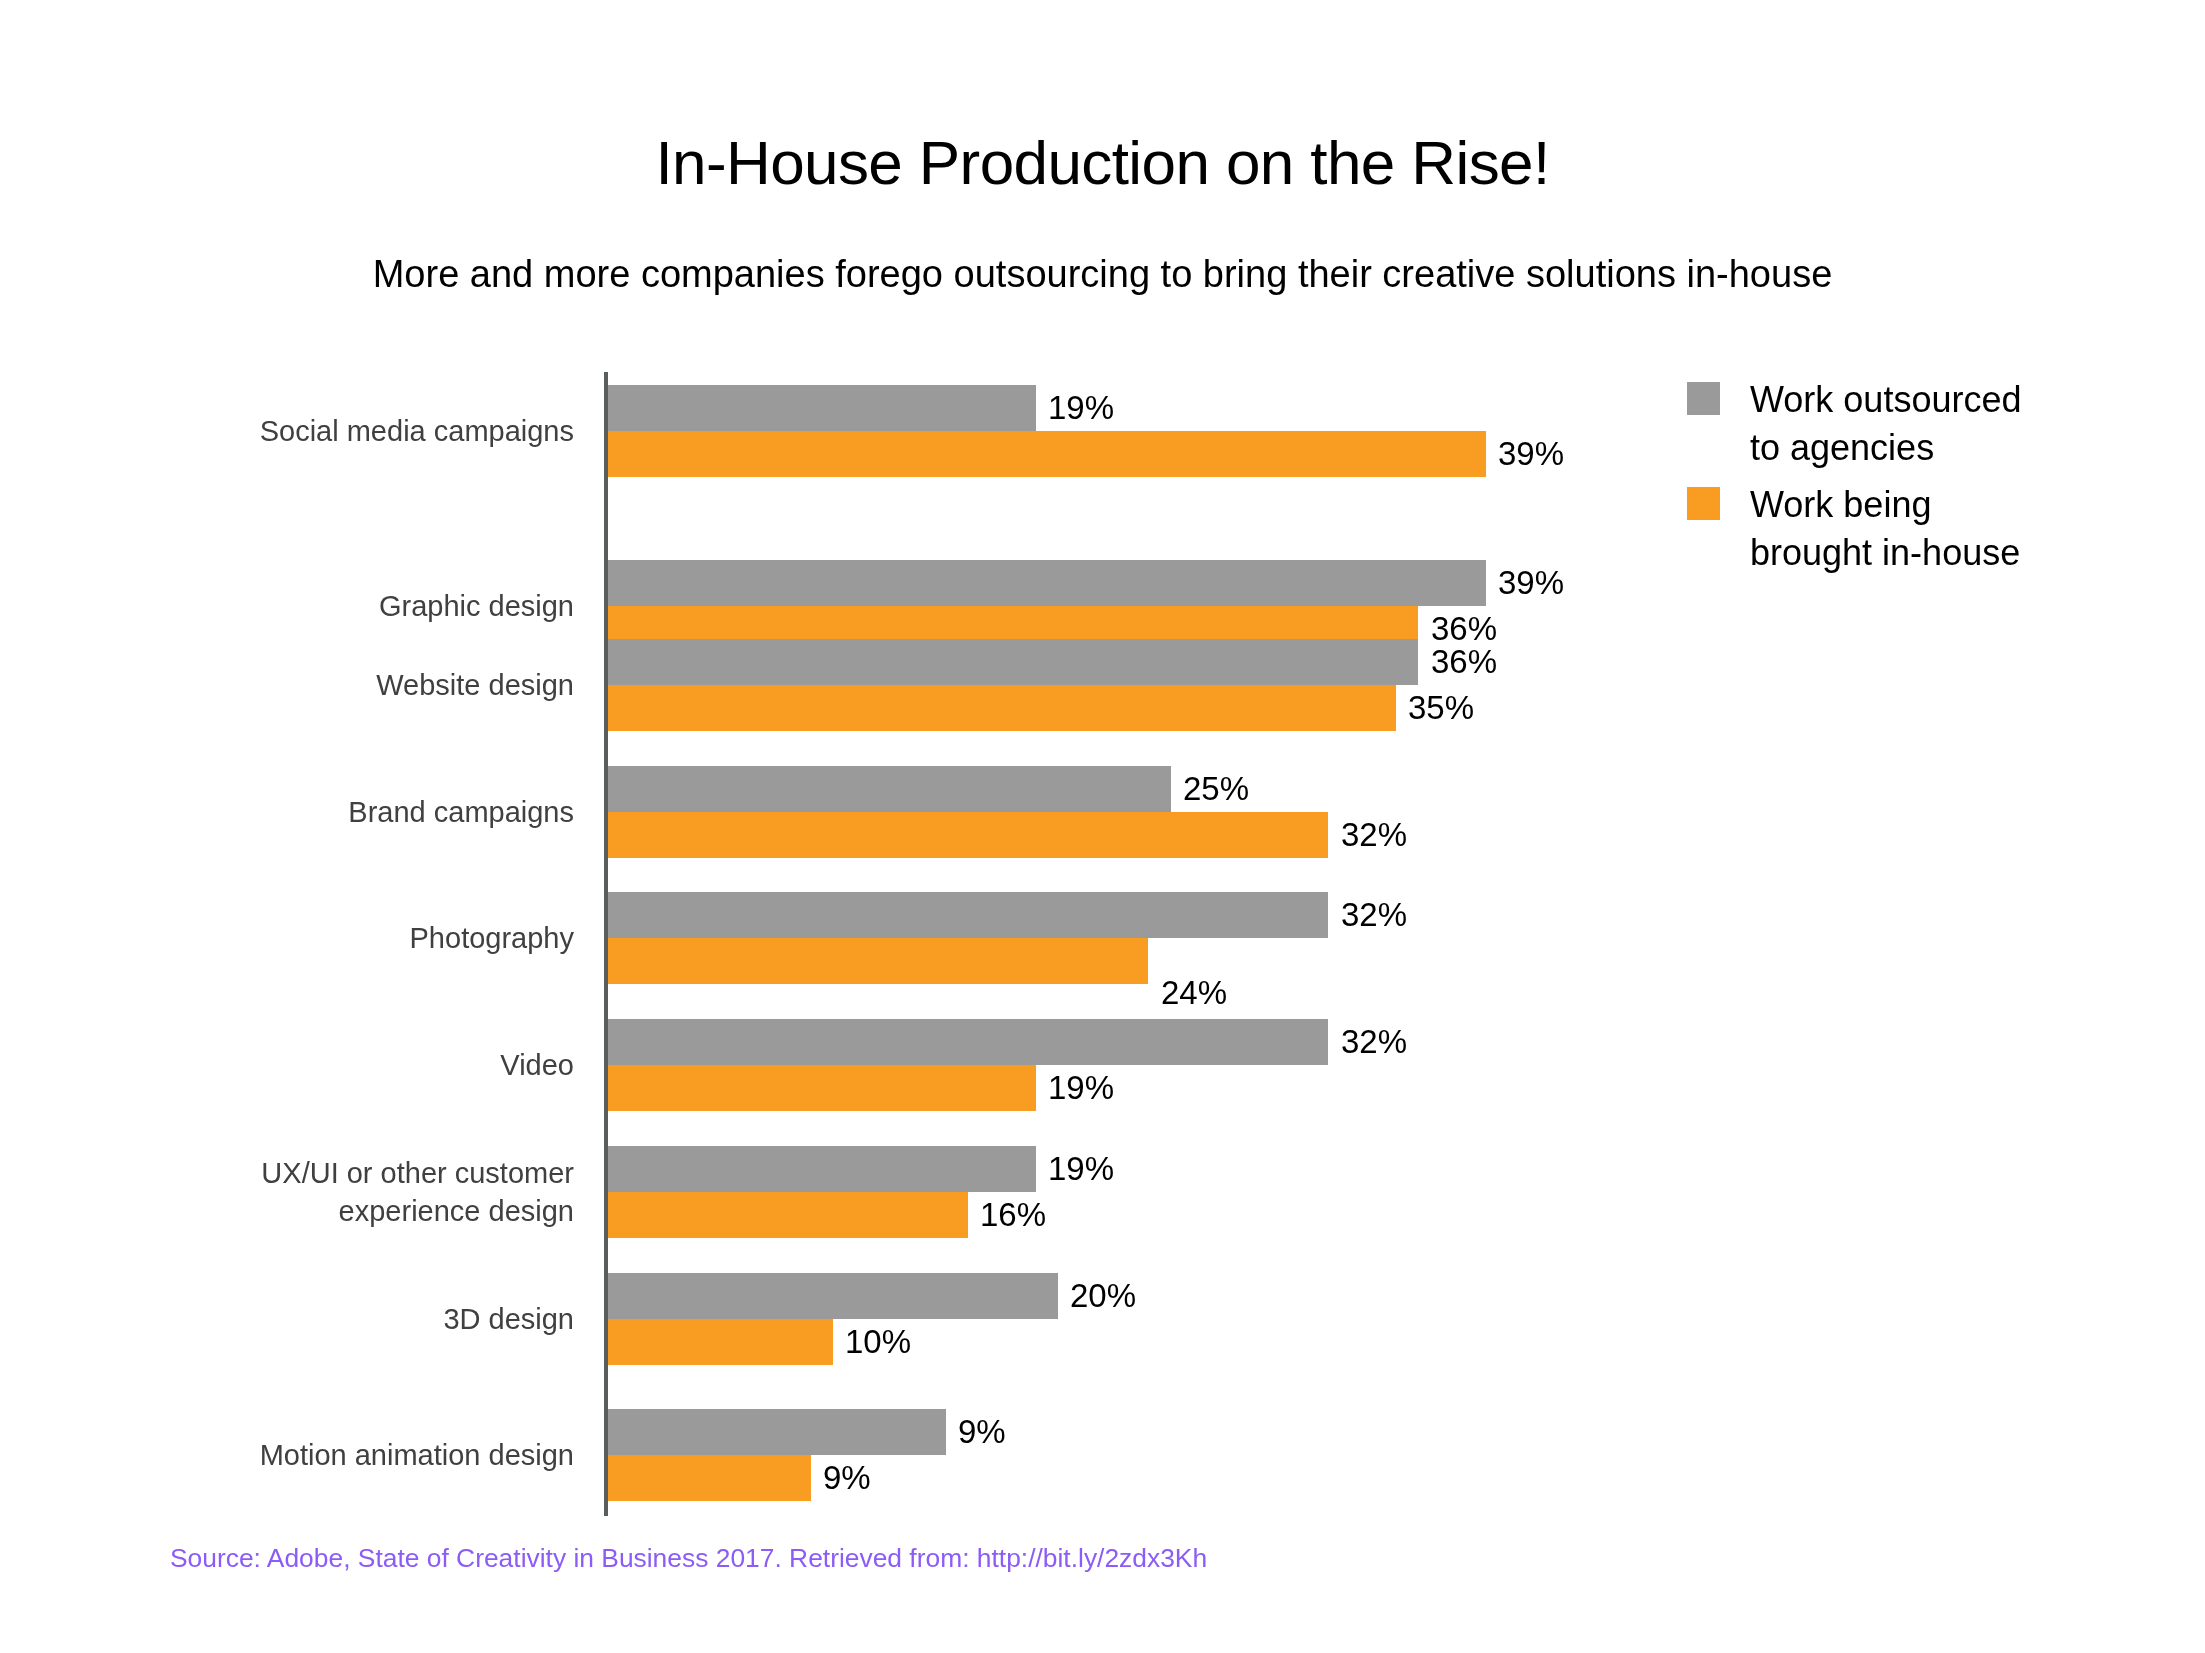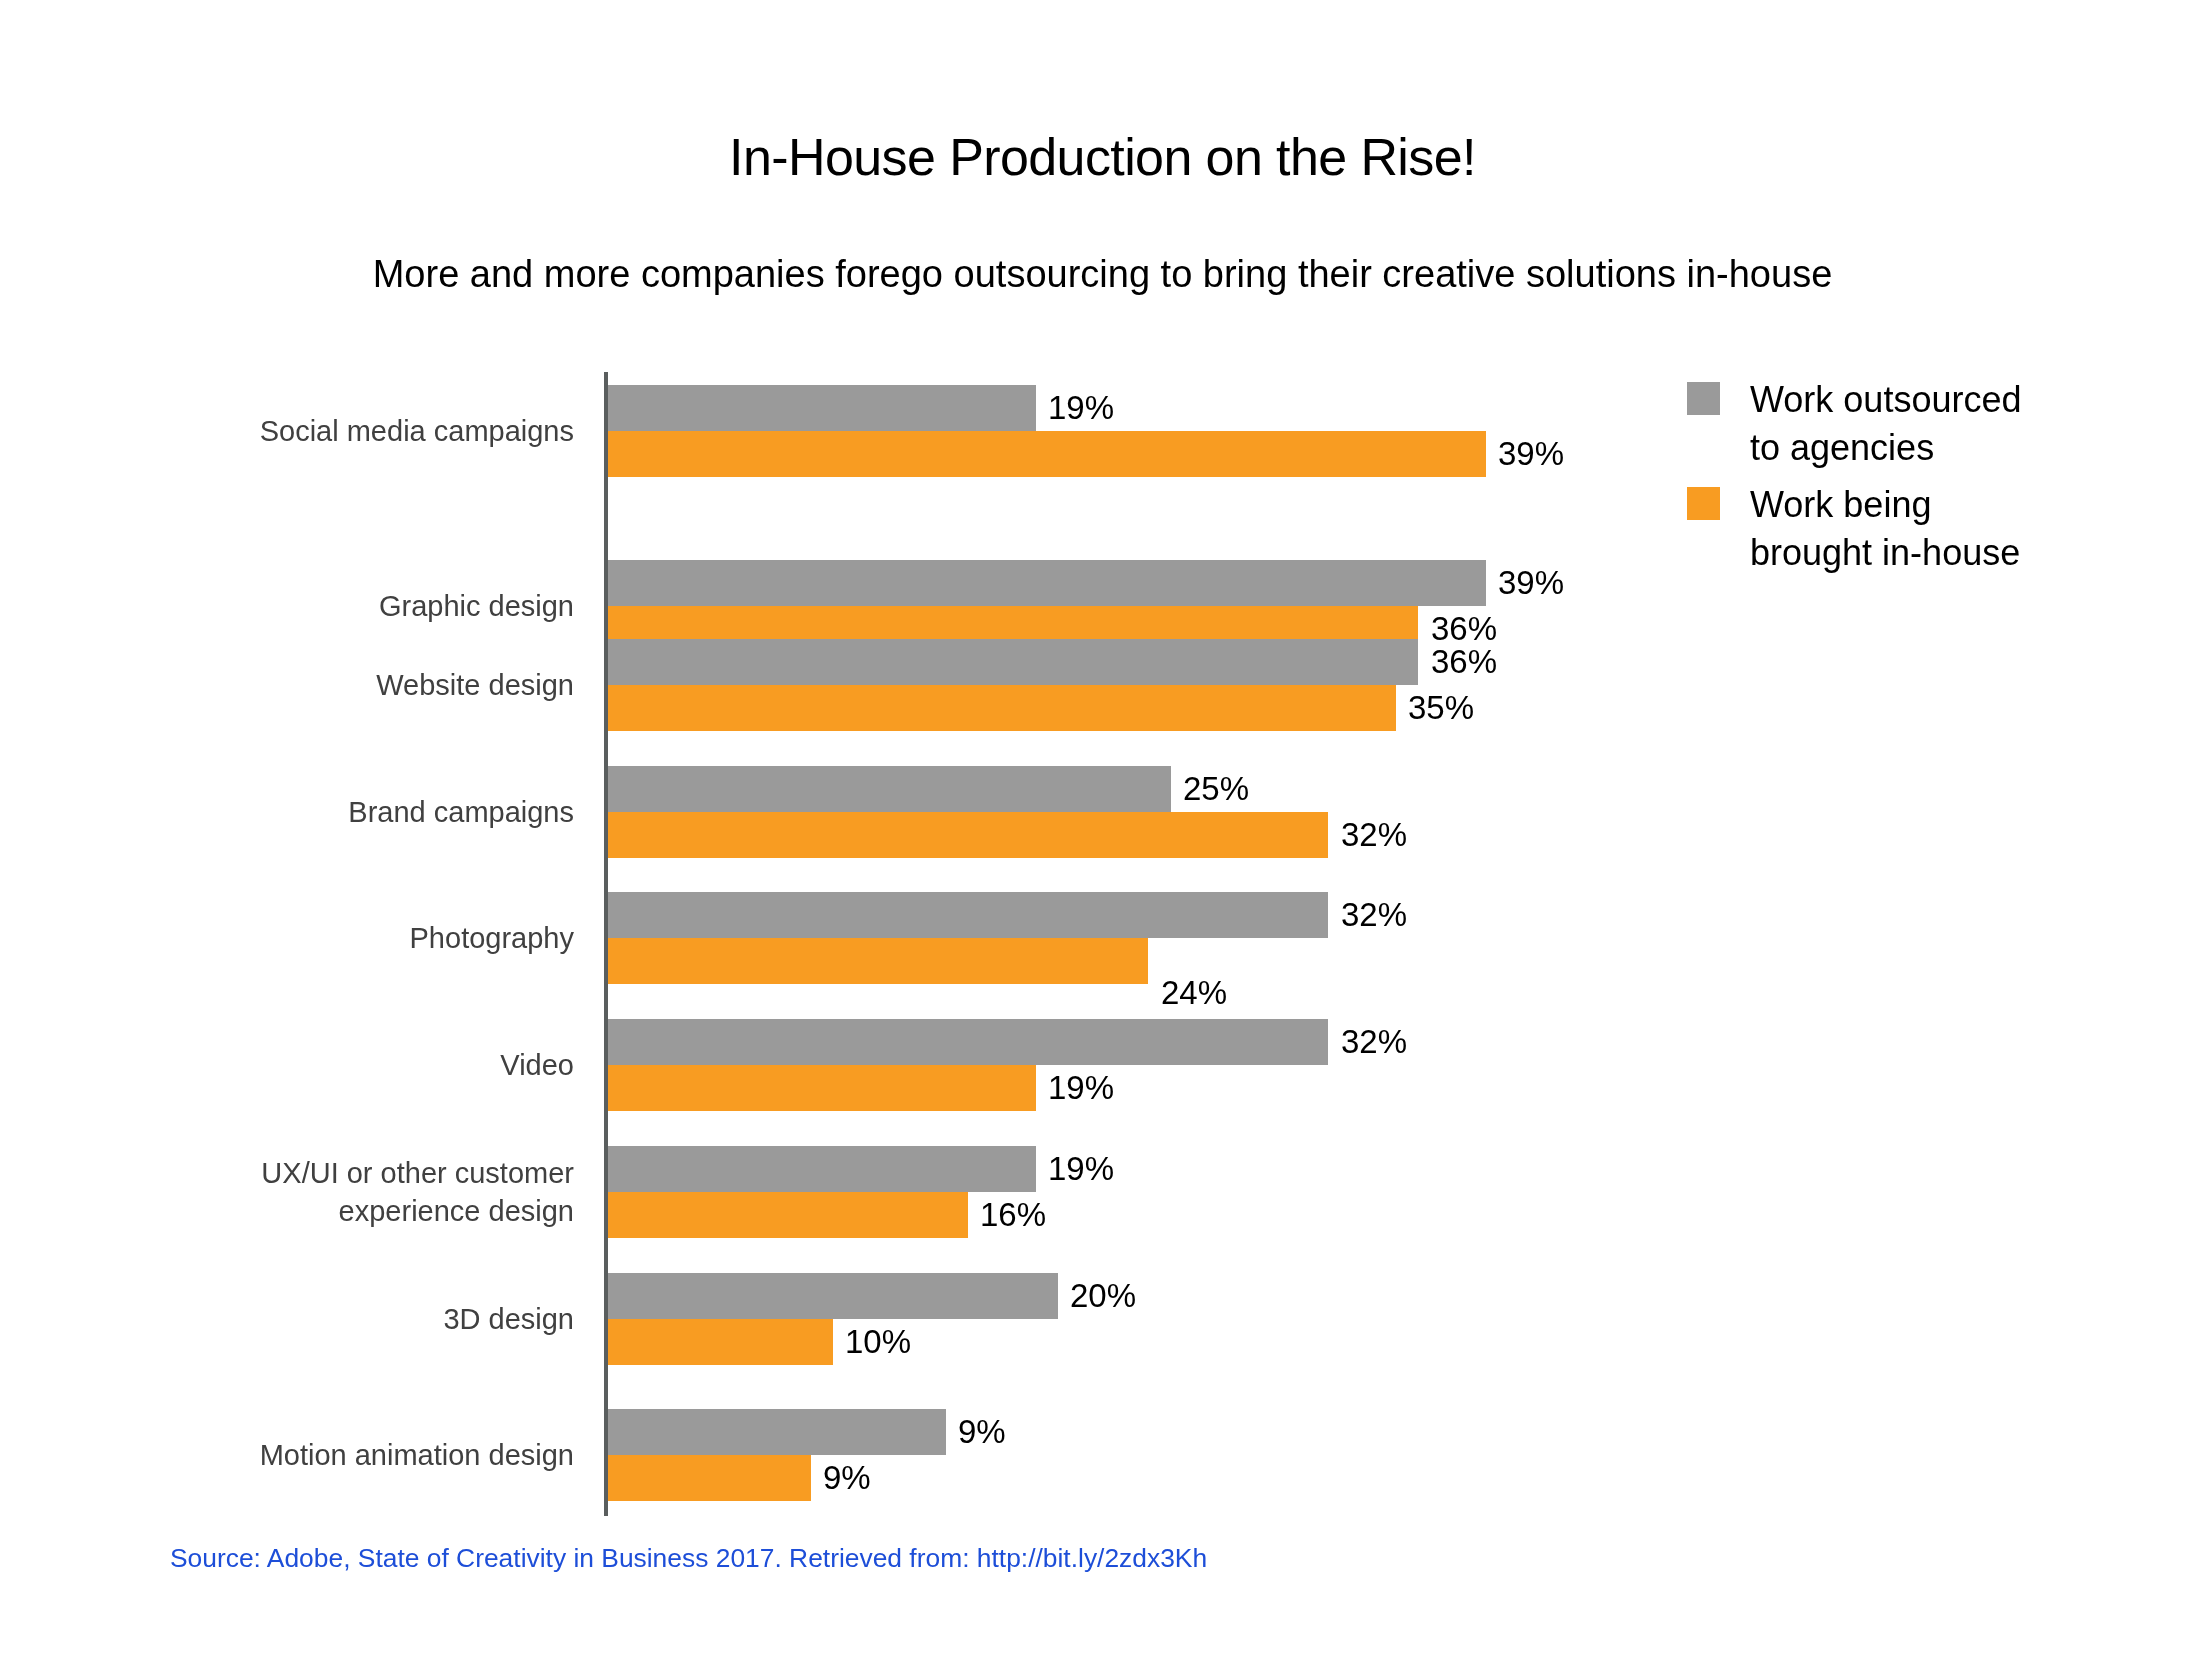--- a/index.html
+++ b/index.html
@@ -15,21 +15,21 @@
     overflow: hidden;
   }
 
   
   #chart-title {
     position: absolute;
     left: 0;
     top: 127px;
     width: 2205px;
     text-align: center;
-    font-size: 52px;
+    font-size: 62px;
     font-weight: 400;
     color: #000000;
     letter-spacing: -0.6px;
     white-space: nowrap;
   }
   #chart-subtitle {
     position: absolute;
     left: 0;
     top: 253px;
     width: 2205px;
@@ -118,21 +118,21 @@
     color: #000000;
     white-space: pre-line;
   }
 
   
   #source-note {
     position: absolute;
     left: 170px;
     top: 1543px;
     font-size: 26.4px;
-    color: #1d4ed8;
+    color: #8b5cf6;
     white-space: nowrap;
   }
 </style>
 </head>
 <body>
 
 <div id="chart-title">In-House Production on the Rise!</div>
 <div id="chart-subtitle">More and more companies forego outsourcing to bring their creative solutions in-house</div>
 
 <div id="plot">

